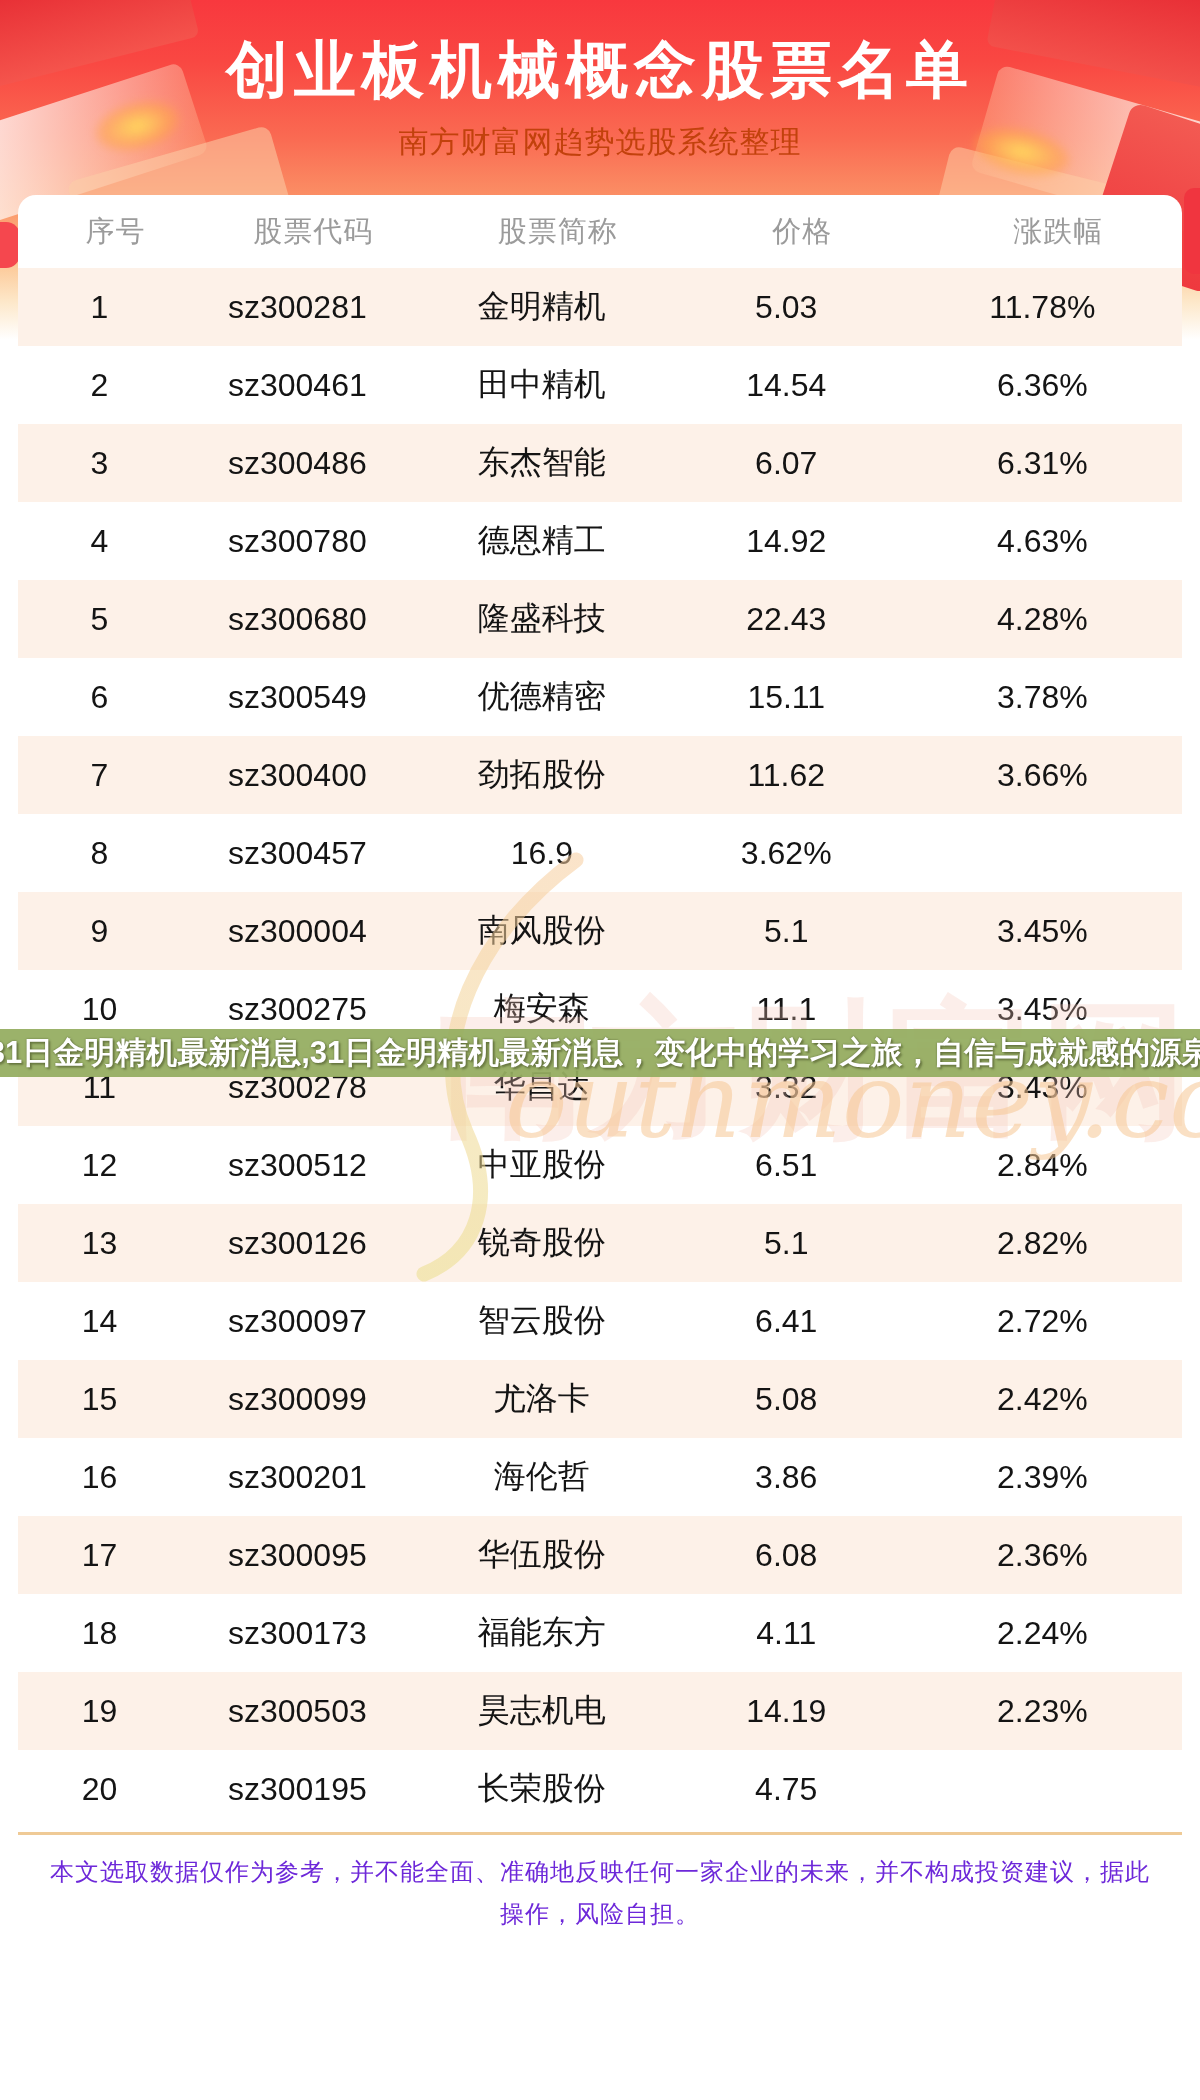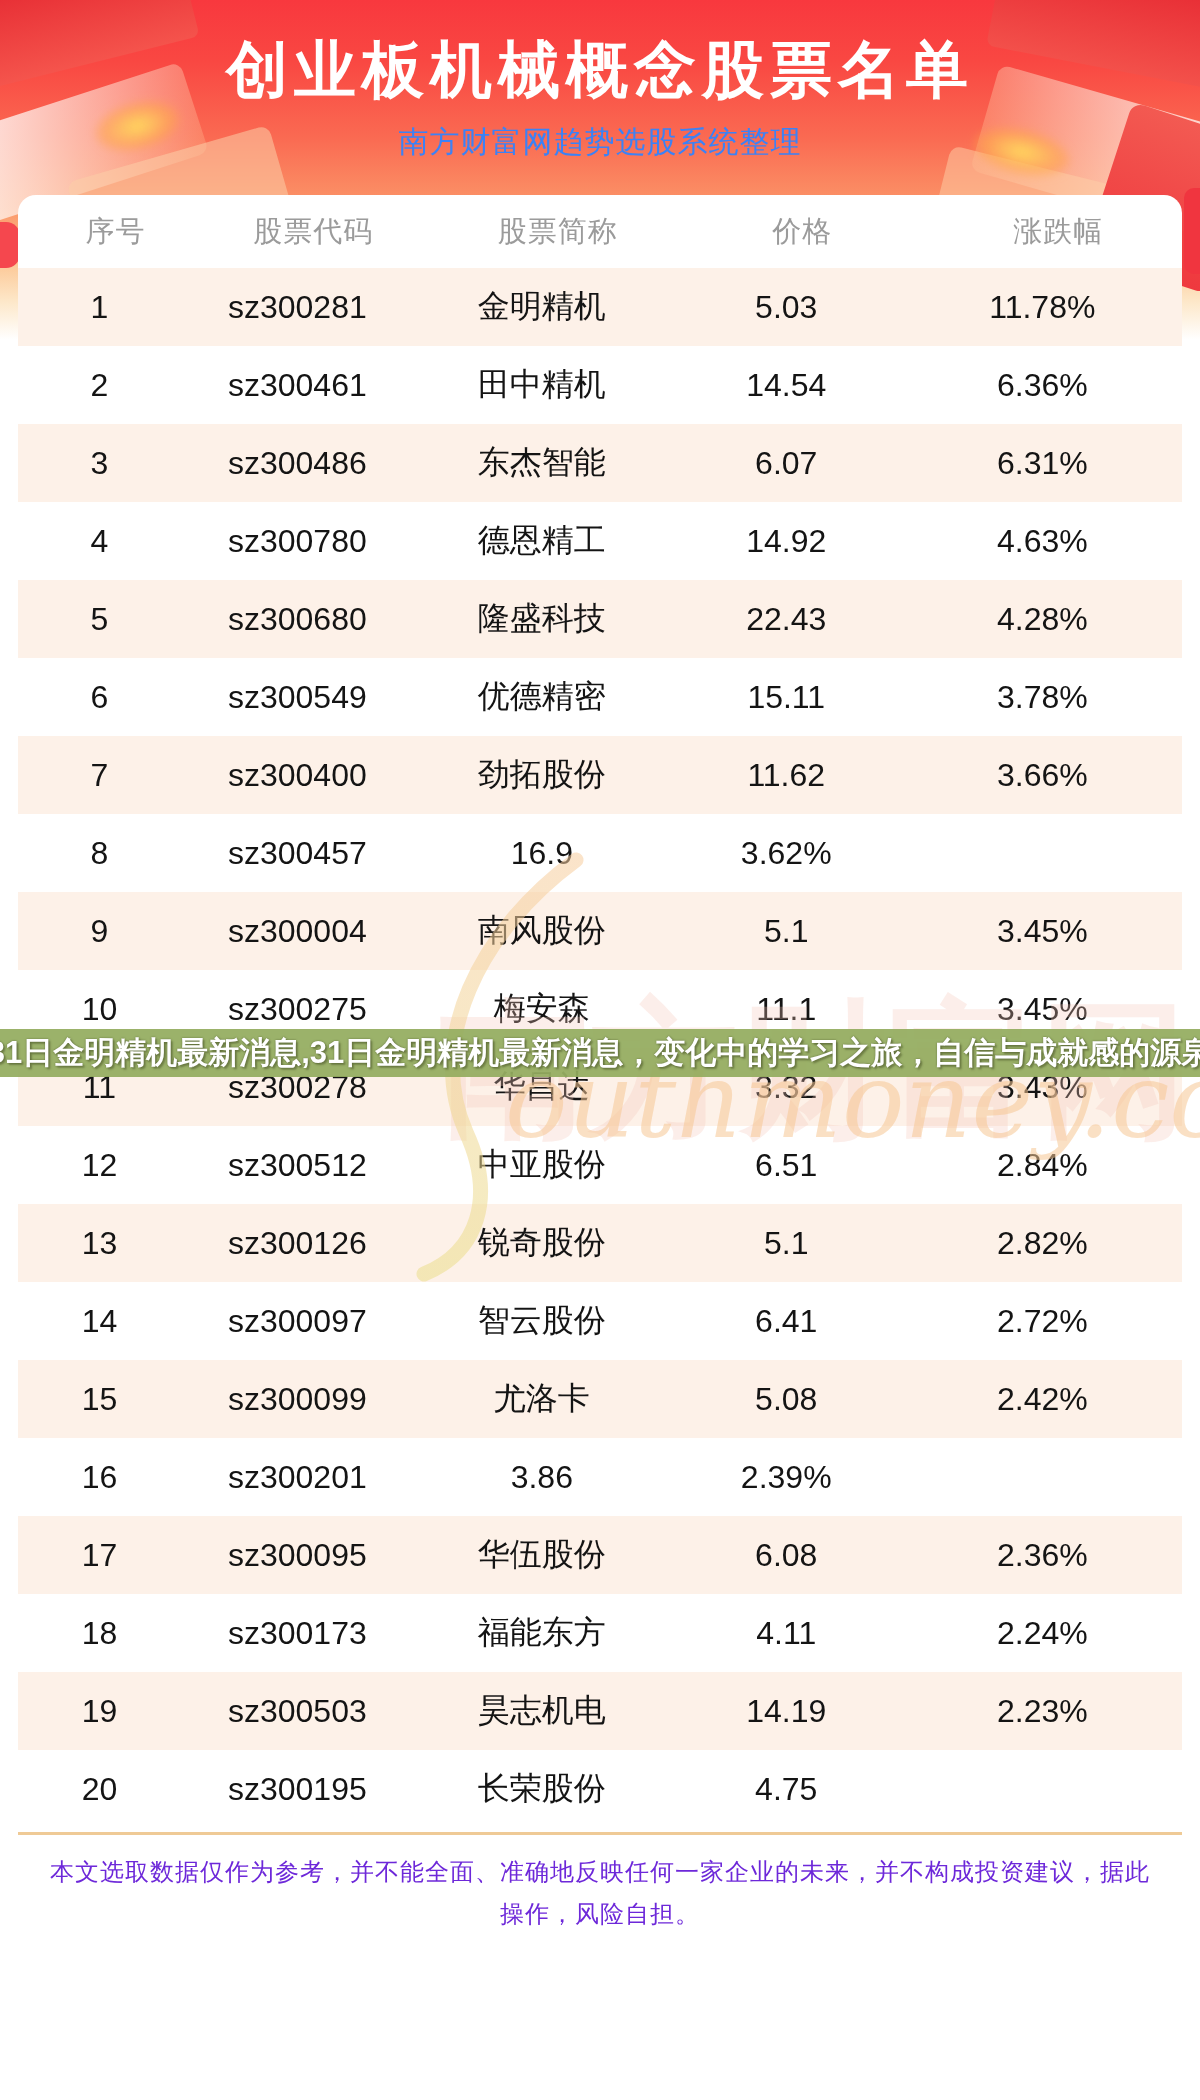--- a/index.html
+++ b/index.html
@@ -28,21 +28,21 @@
   .gold-l{left:95px;top:103px;width:85px;height:46px;transform:rotate(-14deg);
     background:radial-gradient(ellipse at center,#ffd75e 0%,rgba(255,165,70,.55) 55%,rgba(255,165,70,0) 100%);}
   .gold-r{right:130px;top:130px;width:96px;height:44px;transform:rotate(12deg);
     background:radial-gradient(ellipse at center,#ffd75e 0%,rgba(255,165,70,.55) 55%,rgba(255,165,70,0) 100%);}
   .tab-left{left:0;top:222px;width:20px;height:46px;background:#f5474e;border-radius:0 14px 14px 0;}
   .tab-right{right:0;top:188px;width:16px;height:86px;background:#f0353f;border-radius:10px 0 0 10px;}
 
   .page-title{position:absolute;left:0;top:28px;width:1200px;text-align:center;z-index:1;
     color:#ffffff;font-size:62px;font-weight:800;letter-spacing:6px;}
   .page-subtitle{position:absolute;left:0;top:122px;width:1200px;text-align:center;z-index:1;
-    color:#3b82f6;font-size:30px;font-weight:500;letter-spacing:1px;}
+    color:#c2410c;font-size:30px;font-weight:500;letter-spacing:1px;}
 
   
   .card{position:absolute;left:18px;top:195px;width:1164px;height:1762px;background:#ffffff;
     border-radius:18px;z-index:2;overflow:hidden;}
   .thead{display:grid;grid-template-columns:14% 20% 22% 20% 24%;height:73px;align-items:center;}
   .thead .th{text-align:center;color:#9b9b9b;font-size:29px;letter-spacing:1px;padding-left:32px;}
   .trow{display:grid;grid-template-columns:14% 20% 22% 20% 24%;height:78px;align-items:center;}
   .trow .td{text-align:center;color:#141414;font-size:32px;}
   .trow.odd{background:#fdf1e8;}
   .footer-divider{border:none;border-top:3px solid #efca96;margin:4px 0 0 0;}
@@ -194,20 +194,21 @@
         <div class="trow odd">
           <div class="td">15</div>
           <div class="td">sz300099</div>
           <div class="td">尤洛卡</div>
           <div class="td">5.08</div>
           <div class="td">2.42%</div>
         </div>
         <div class="trow">
           <div class="td">16</div>
           <div class="td">sz300201</div>
+          <div class="td">海伦哲</div>
           <div class="td">3.86</div>
           <div class="td">2.39%</div>
         </div>
         <div class="trow odd">
           <div class="td">17</div>
           <div class="td">sz300095</div>
           <div class="td">华伍股份</div>
           <div class="td">6.08</div>
           <div class="td">2.36%</div>
         </div>

